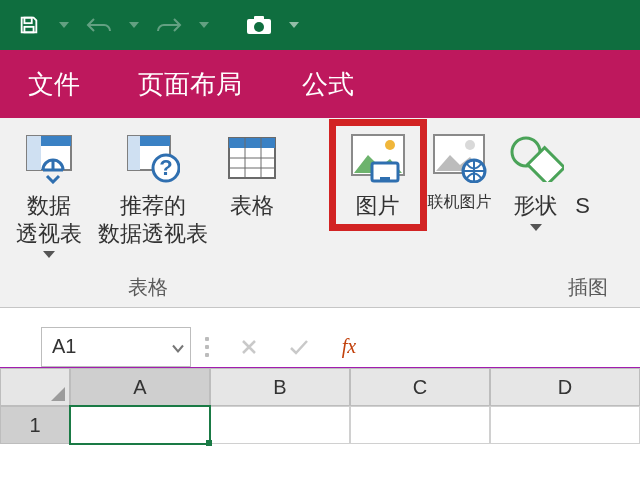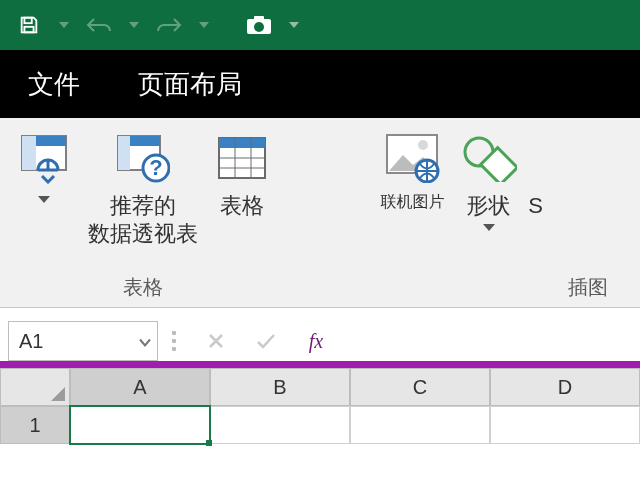--- a/index.html
+++ b/index.html
@@ -23,21 +23,21 @@
   .tb-btn {
     width: 34px; height: 34px;
     display: flex; align-items: center; justify-content: center;
     margin: 0 4px;
     color: #fff;
   }
   .tb-dd { width: 20px; opacity: .55; }
   .disabled { opacity: .35; }
   
   .tabbar {
-    background: #000000;
+    background: #be185d;
     height: 68px;
     display: flex;
     align-items: center;
     color: #fff;
   }
   .tab {
     height: 68px;
     display: flex;
     align-items: center;
     padding: 0 30px;
@@ -100,44 +100,45 @@
   }
   .red-cell {
     outline: 7px solid #d22323;
     outline-offset: 0;
   }
   
   .fbar-wrap { background:#fff; }
   .fbar {
     height: 60px;
     display: flex;
-    align-items: flex-end;
-    border-bottom: 7px solid #a21caf;
+    align-items: center;
+    border-bottom: 1px solid #a21caf;
     padding-top: 18px;
     gap: 6px;
+    padding-left: 33px;
   }
   .namebox {
     width: 150px; height: 40px;
     border: 1px solid #bdbdbd;
     background: #fff;
     display: flex; align-items: center;
     padding: 0 10px;
     font-size: 20px;
     color: #333;
     margin-left: 8px;
     position: relative;
   }
   .namebox .dd {
     position: absolute; right: 6px; top: 50%; transform: translateY(-50%);
   }
   .vsep { width: 8px; height: 40px; display:flex; flex-direction:column; justify-content:center; gap:4px; color:#9b9b9b; font-size:14px; margin: 0 8px;}
   .vsep span{height:4px;width:4px;background:#bcbcbc;border-radius:1px;}
   .fbtn { width: 44px; height: 40px; display:flex;align-items:center;justify-content:center; color:#8a8a8a; }
   .fbtn.dis { opacity:.45; }
-  .fx { font-style: italic; font-family: "Times New Roman", serif; font-size: 20px; color:#701a75; }
+  .fx { font-style: italic; font-family: "Times New Roman", serif; font-size: 20px; color:#c2410c; }
   
   .grid {
     display: grid;
     grid-template-columns: 70px 140px 140px 140px 150px;
     grid-auto-rows: 38px;
   }
   .colhead, .rowhead, .corner {
     background: #e6e6e6;
     border: 1px solid #bdbdbd;
     display: flex; align-items:center; justify-content:center;
@@ -212,35 +213,38 @@
   <div class="tb-btn tb-dd">
     <svg width="10" height="10" viewBox="0 0 10 10">
         <path d="M0 2 L5 8 L10 2" fill="#fff"></path>
       </svg>
   </div>
 </div>
 
 <div class="tabbar">
   <div class="tab file">文件</div>
   <div class="tab">页面布局</div>
+  <div class="tab">公式</div>
 </div>
 
 <div class="ribbon">
   <div class="group">
     <div class="group-items">
       <div class="rbtn">
         <div class="icon-slot">
           <svg width="52" height="52" viewBox="0 0 52 52">
               <rect x="4" y="4" width="44" height="34" fill="#fff" stroke="#7f7f7f" stroke-width="2"></rect>
               <rect x="4" y="4" width="44" height="10" fill="#3a81c4"></rect>
               <rect x="4" y="4" width="14" height="34" fill="#cfe0f2"></rect>
               <path d="M20 38 A10 10 0 1 1 40 38 M30 28 v10 M20 38 h20" fill="none" stroke="#2f6fb0" stroke-width="3"></path>
               <path d="M24 44 L30 50 L36 44" fill="none" stroke="#2f6fb0" stroke-width="3"></path>
             </svg>
         </div>
+        <span style="white-space:pre">数据
+透视表</span>
         <div class="dd-arrow"></div>
       </div>
       <div class="rbtn wide">
         <div class="icon-slot">
           <svg width="54" height="52" viewBox="0 0 54 52">
               <rect x="2" y="4" width="42" height="34" fill="#fff" stroke="#7f7f7f" stroke-width="2"></rect>
               <rect x="2" y="4" width="42" height="10" fill="#3a81c4"></rect>
               <rect x="2" y="4" width="12" height="34" fill="#cfe0f2"></rect>
               <circle cx="40" cy="36" r="13" fill="#fff" stroke="#2f6fb0" stroke-width="3"></circle>
               <text x="40" y="43" text-anchor="middle" font-size="22" font-weight="bold" fill="#2f6fb0">?</text>
@@ -263,20 +267,32 @@
         <span>表格</span>
       </div>
     </div>
     <div class="group-label">表格</div>
   </div>
 
   <div class="sep"></div>
 
   <div class="group" style="flex:1">
     <div class="group-items">
+      <div class="rbtn red-cell" style="padding:4px 14px">
+        <div class="icon-slot">
+          <svg width="56" height="50" viewBox="0 0 56 50">
+              <rect x="2" y="2" width="52" height="40" fill="#fff" stroke="#8a8a8a" stroke-width="2"></rect>
+              <circle cx="40" cy="12" r="5" fill="#f0b63a"></circle>
+              <path d="M4 40 L18 22 L30 34 L40 26 L52 40 Z" fill="#6db36d"></path>
+              <rect x="22" y="30" width="26" height="18" rx="2" fill="#fff" stroke="#2f6fb0" stroke-width="3"></rect>
+              <rect x="30" y="44" width="10" height="4" fill="#2f6fb0"></rect>
+            </svg>
+        </div>
+        <span>图片</span>
+      </div>
       <div class="rbtn">
         <div class="icon-slot">
           <svg width="56" height="50" viewBox="0 0 56 50">
               <rect x="2" y="2" width="50" height="38" fill="#fff" stroke="#8a8a8a" stroke-width="2"></rect>
               <circle cx="38" cy="12" r="5" fill="#d9d9d9"></circle>
               <path d="M4 38 L18 22 L28 32 L38 24 L50 38 Z" fill="#bcbcbc"></path>
               <circle cx="42" cy="38" r="11" fill="#fff" stroke="#2f6fb0" stroke-width="3"></circle>
               <path d="M32 38 H52 M42 28 V48 M35 31 Q42 40 49 31 M35 45 Q42 36 49 45" fill="none" stroke="#2f6fb0" stroke-width="2"></path>
             </svg>
         </div>

